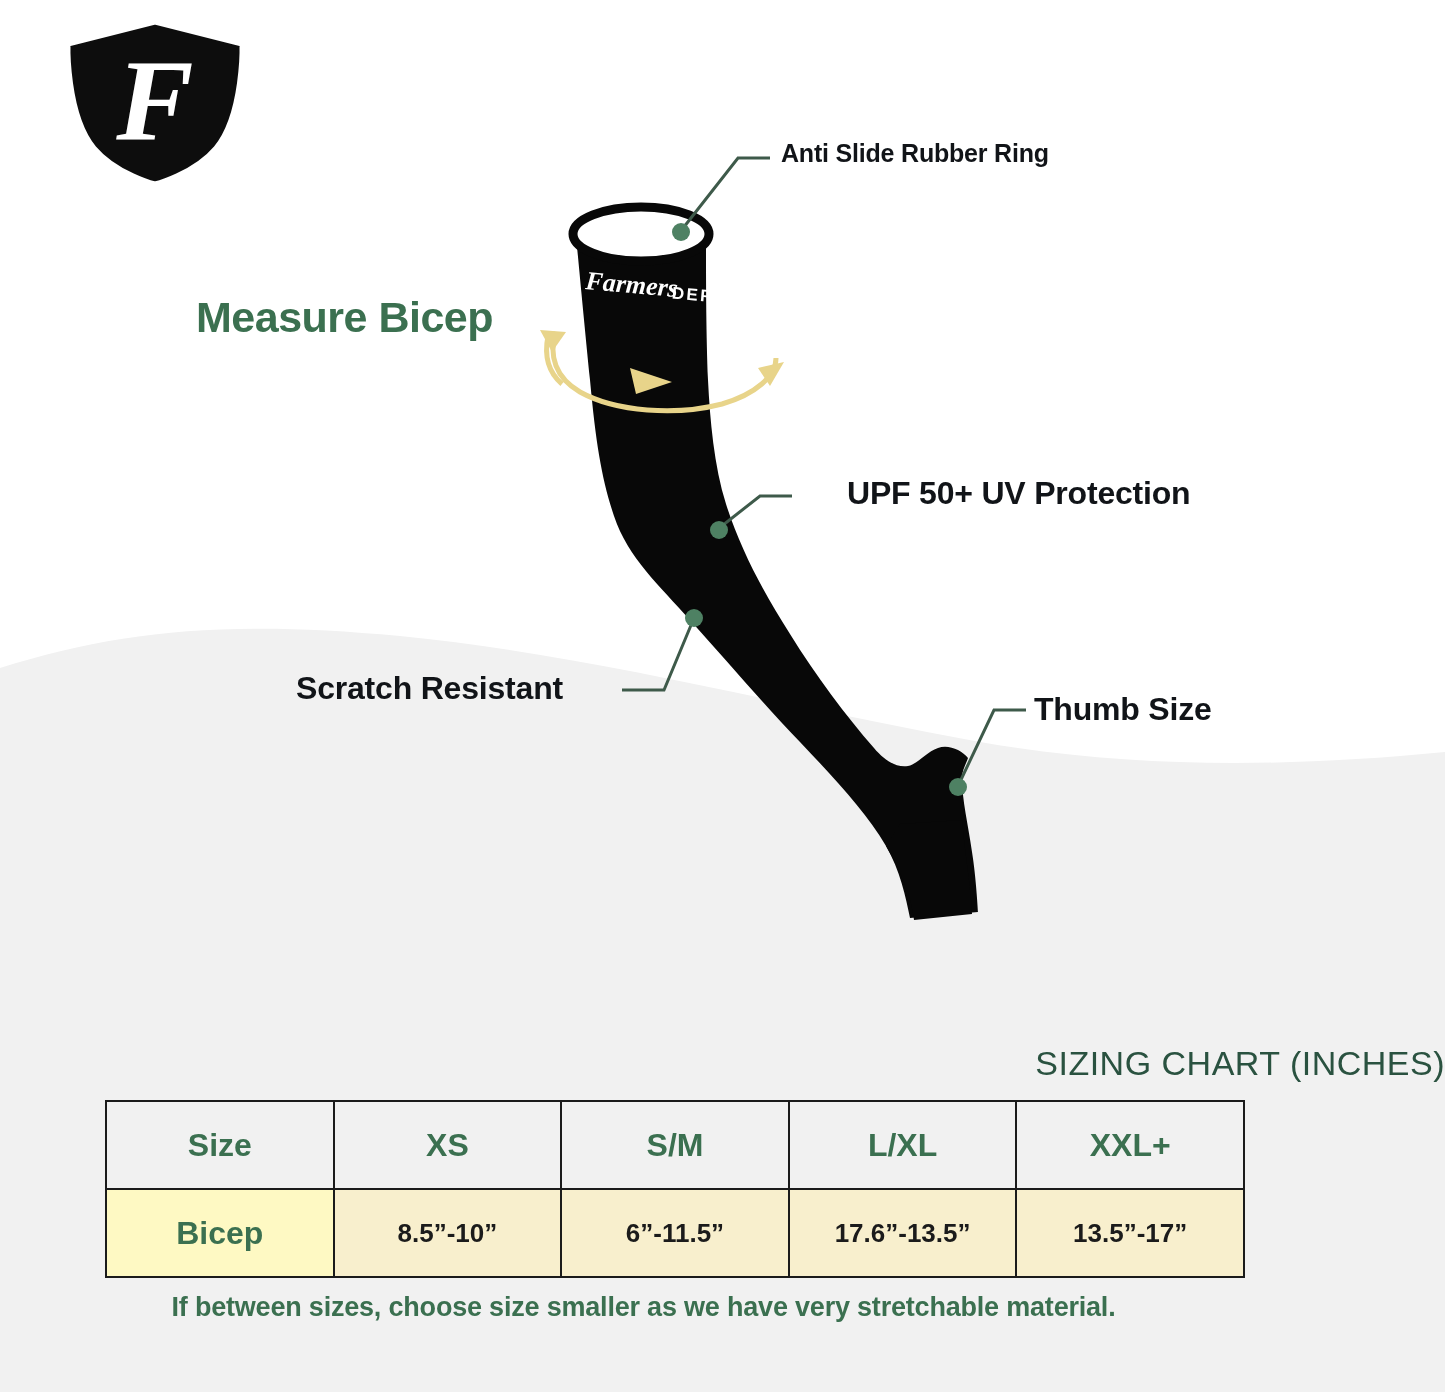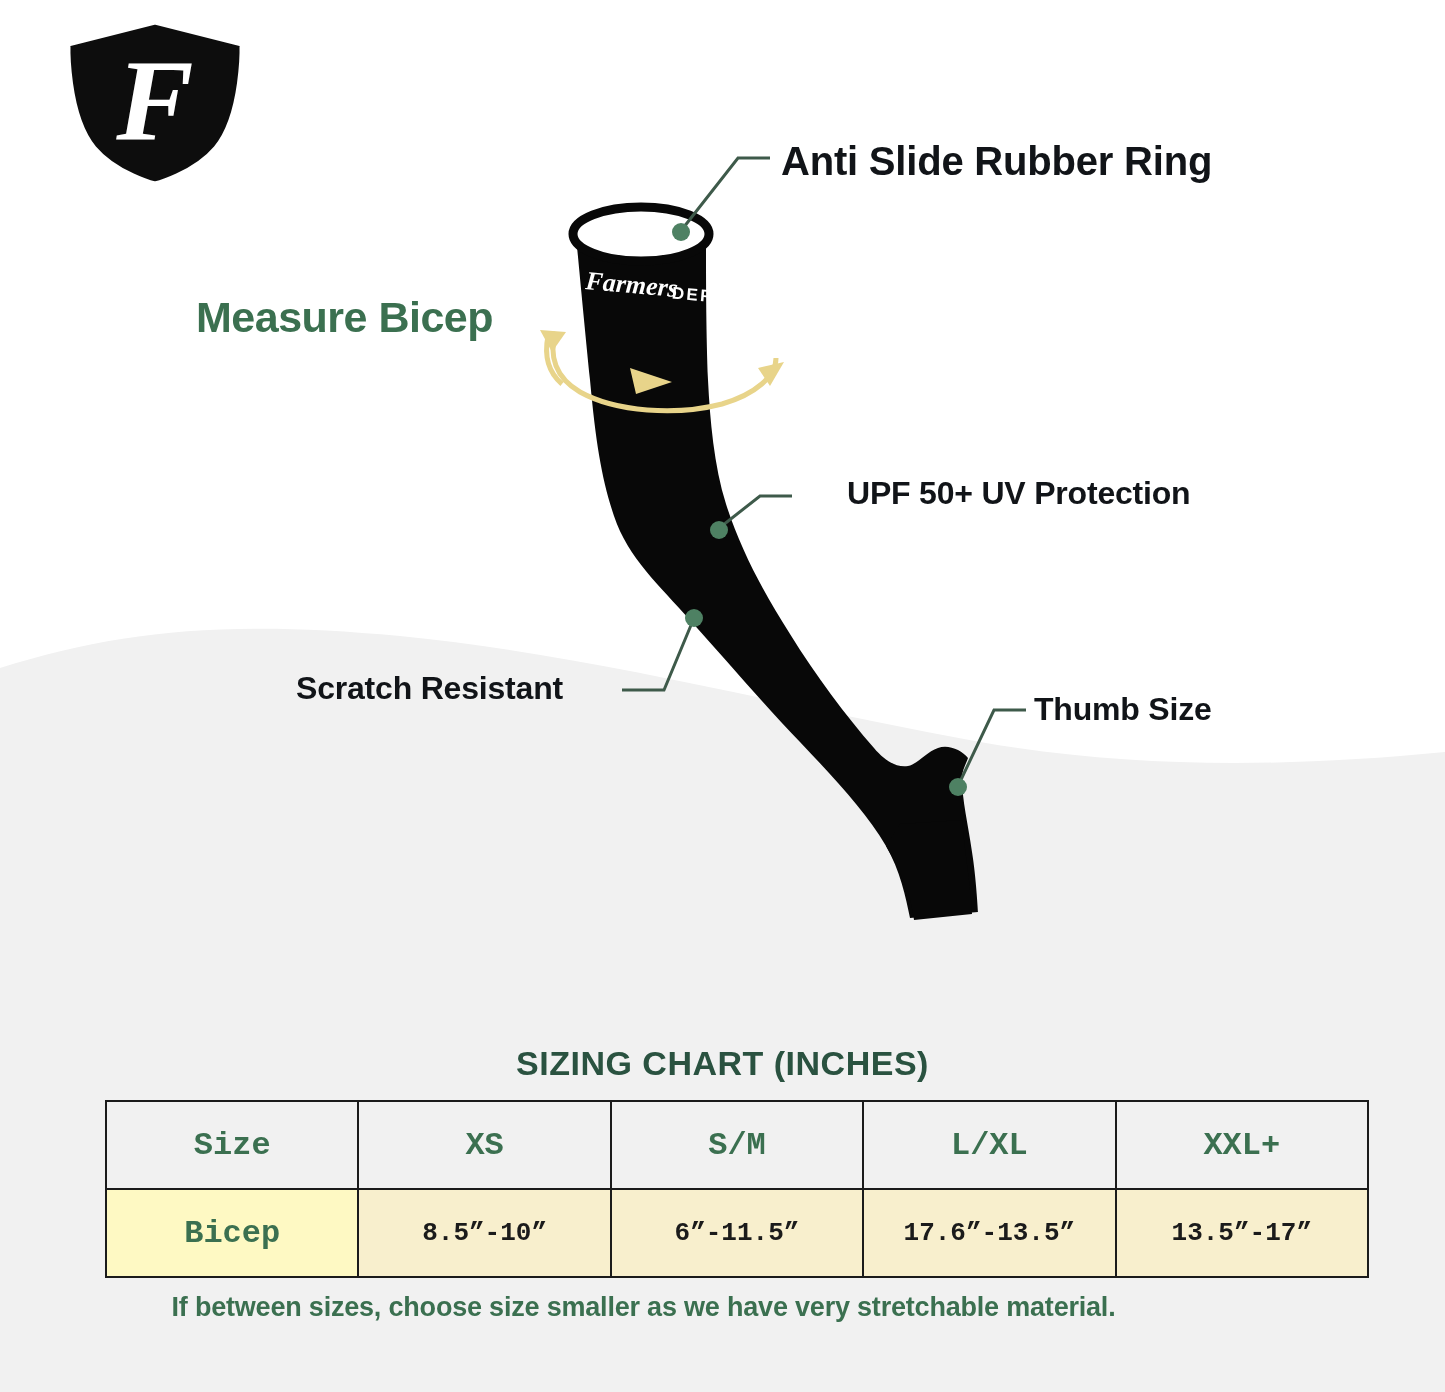--- a/index.html
+++ b/index.html
@@ -22,43 +22,42 @@
   .sleeve{position:absolute;left:0px;top:0px;width:1445px;height:1000px;z-index:3;}
 
   
   .callout{
     position:absolute;z-index:7;
     font-weight:bold;
     color:#111418;
     letter-spacing:-0.2px;
     white-space:nowrap;
   }
-  .c-anti{left:781px;top:139px;font-size:40px;}
+  .c-anti{left:781px;top:139px;font-size:25px;}
   .c-upf{left:803px;top:475px;font-size:32px;margin-left:44px;}
   .c-scratch{left:296px;top:670px;font-size:32px;}
   .c-thumb{left:1034px;top:691px;font-size:32px;}
 
   .c-measure{
     position:absolute;z-index:7;left:196px;top:293px;
     font-size:43px;font-weight:bold;color:#3B7050;
     letter-spacing:-0.5px;white-space:nowrap;
   }
 
   
   .chart-title{
     position:absolute;left:0;top:1044px;width:1445px;
-    text-align:center;z-index:7;
-    font-size:34px;font-weight:bold;color:#2A5240;
+    text-align:right;z-index:7;
+    font-size:34px;font-weight:normal;color:#2A5240;
     letter-spacing:0.5px;
   }
   .size-table{
-    position:absolute;left:105px;top:1100px;width:1264px;
+    position:absolute;left:105px;top:1100px;width:1140px;
     border-collapse:collapse;z-index:7;
     table-layout:fixed;
-    font-family:Liberation Mono, monospace;
   }
   .size-table th,.size-table td{
     border:2px solid #1b1b1b;
     text-align:center;
     padding:0;
     height:86px;
     vertical-align:middle;
   }
   .size-table th{
     background:#F1F1F1;

